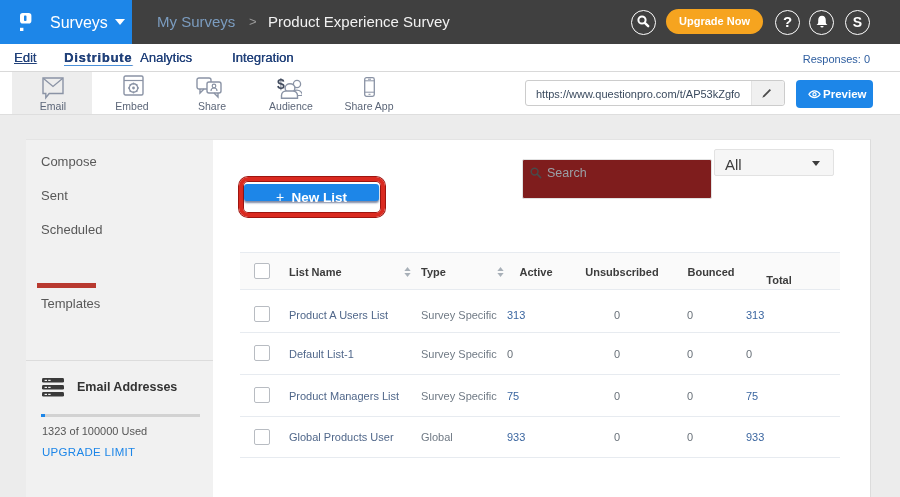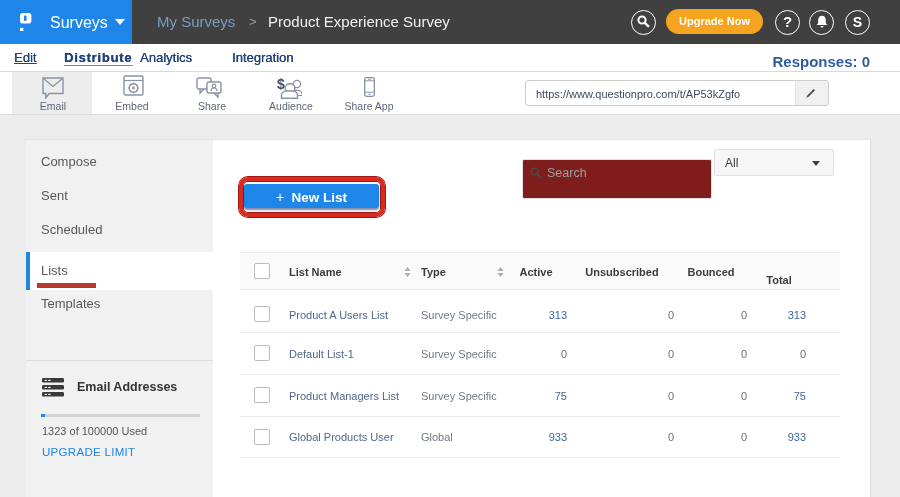--- a/index.html
+++ b/index.html
@@ -18,28 +18,28 @@
   #crumbsep{left:249px;top:14px;color:#9b9b9b;font-size:13px;}
   #crumb2{left:268px;top:13px;color:#f2f2f2;font-size:15px;}
   .cir{border:1.8px solid #fff;border-radius:50%;width:25px;height:25px;top:9.5px;
        color:#fff;text-align:center;}
   #upg{left:666px;top:9px;width:97px;height:25px;background:#f6a41f;border-radius:13px;
        color:#fff;font-size:11px;font-weight:bold;text-align:center;line-height:25px;}
 
   
   #tabbar{left:0;top:44px;width:900px;height:28px;background:#fff;border-bottom:1px solid #d9d9d9;}
   .tab{position:absolute;top:6px;color:#21417a;font-size:13px;font-weight:500;text-shadow:0.3px 0 0 #21417a;}
-  #resp{position:absolute;top:9px;right:30px;color:#2d5d9f;font-size:15px;font-weight:700;margin-left:20px;}
+  #resp{position:absolute;top:9px;right:30px;color:#2d5d9f;font-size:11px;font-weight:400;margin-left:20px;}
 
   
   #toolbar{left:0;top:72px;width:900px;height:43px;background:#fff;border-bottom:1px solid #dedede;}
   #emailtile{position:absolute;left:12px;top:0;width:80px;height:42px;background:#ededed;}
   .ticon{position:absolute;top:4px;}
   .tlabel{position:absolute;top:28px;width:80px;text-align:center;color:#5c6678;font-size:10.5px;}
-  #urlbox{position:absolute;left:525px;top:8px;width:304px;height:26px;background:#fff;
+  #urlbox{position:absolute;left:525px;top:8px;width:260px;height:26px;background:#fff;
           border:1px solid #ccc;border-radius:3px;}
   #urltxt{position:absolute;left:10px;top:7px;color:#3a4a5e;font-size:11px;white-space:nowrap;}
   #pencilzone{position:absolute;right:0;top:0;width:33px;height:24px;background:#f0f0f0;
               border-left:1px solid #e3e3e3;border-radius:0 3px 3px 0;}
   #preview{position:absolute;left:796px;top:8px;width:77px;height:28px;background:#1d86e8;
            border-radius:4px;color:#fff;font-size:11.5px;font-weight:bold;line-height:28px;}
 
   
   #sidebar{left:26px;top:139px;width:187px;height:358px;background:#f1f1f1;border-top:1px solid #e4e4e4;}
   .sitem{position:absolute;left:15px;color:#585858;font-size:13px;}
@@ -54,36 +54,36 @@
   #eaused{position:absolute;left:16px;top:285px;color:#555;font-size:11px;}
   #ealimit{position:absolute;left:16px;top:306px;color:#1d86e8;font-size:11.5px;letter-spacing:0.3px;}
 
   
   #card{left:213px;top:139px;width:658px;height:358px;background:#fff;border-right:1px solid #dcdcdc;border-top:1px solid #e4e4e4;}
   #searchbox{position:absolute;left:309px;top:19px;width:190px;height:40px;background:#7f1d1d;
              border:1px solid #e2e2e2;border-radius:2px;}
   #searchph{position:absolute;left:24px;top:6px;color:#9aa0a6;font-size:12.5px;}
   #allbox{position:absolute;left:501px;top:9px;width:120px;height:27px;background:#f6f6f6;
           border:1px solid #e2e2e2;border-radius:2px;}
-  #alltxt{position:absolute;left:10px;top:6px;color:#3c3c3c;font-size:12px;}
+  #alltxt{position:absolute;left:10px;top:6px;color:#3c3c3c;font-size:15px;}
   #allcaret{position:absolute;right:13px;top:11px;width:0;height:0;border-left:4.5px solid transparent;
             border-right:4.5px solid transparent;border-top:5.5px solid #3c3c3c;}
   #redring{position:absolute;left:26px;top:37px;width:146px;height:40px;border:4px solid #da2a20;
            border-radius:9px;box-shadow:0 0 0 1px #9e1510, inset 0 0 0 1px #9e1510;}
-  #newlist{position:absolute;left:31px;top:44px;width:135px;height:24px;background:#1d86e8;
+  #newlist{position:absolute;left:31px;top:44px;width:135px;height:17px;background:#1d86e8;
            border-radius:3px;color:#fff;font-size:13.5px;font-weight:bold;text-align:center;line-height:27px;
            box-shadow:0 2px 2px rgba(20,40,90,.55);}
 
   
   .tline{position:absolute;left:27px;width:600px;height:1px;background:#e7ebf0;}
   .chk{position:absolute;left:41px;width:16px;height:16px;border:1px solid #b8bcc2;border-radius:2px;background:#fff;}
   .hdr{position:absolute;color:#3c3c3c;font-size:11px;font-weight:bold;}
   .lname{position:absolute;left:76px;color:#50678a;font-size:11px;}
   .ltype{position:absolute;left:208px;color:#707a85;font-size:11px;}
-  .numc{position:absolute;width:60px;text-align:right;font-size:11px;}
+  .numc{position:absolute;width:60px;text-align:left;font-size:11px;}
   .nblue{color:#3b66a0;}
   .ngray{color:#697179;}
 </style>
 </head>
 <body>
 <div id="app">
 
   <div class="abs" id="topbar"></div>
   <div class="abs" id="bluebox"></div>
   <svg class="abs" style="left:20px;top:13px" width="12" height="18" viewBox="0 0 12 18">
@@ -175,30 +175,33 @@
     </svg>
     <div class="tlabel" style="left:329px;">Share App</div>
 
     <div id="urlbox">
       <div id="urltxt">https://www.questionpro.com/t/AP53kZgfo</div>
       <div id="pencilzone"></div>
       <svg style="position:absolute;right:12px;top:7px" width="11" height="11" viewBox="0 0 11 11">
         <path d="M8.7 1 L10 2.3 L3.6 8.7 L1.3 9.7 L2.3 7.4 Z" fill="#4a4a4a"></path>
       </svg>
     </div>
+    <div id="preview">
+      <svg style="position:absolute;left:12px;top:10px" width="13" height="8.5" viewBox="0 0 13 8.5">
+        <path d="M0.9 4.25 C2.8 1.4 4.6 0.8 6.5 0.8 C8.4 0.8 10.2 1.4 12.1 4.25 C10.2 7.1 8.4 7.7 6.5 7.7 C4.6 7.7 2.8 7.1 0.9 4.25 Z" fill="none" stroke="#fff" stroke-width="1.3"></path>
+        <circle cx="6.5" cy="4.25" r="1.6" fill="none" stroke="#fff" stroke-width="1.2"></circle>
+      </svg>
+      <span style="position:absolute;left:27px;top:0;">Preview</span>
+    </div>
   </div>
 
   <div class="abs" id="sidebar">
     <div class="sitem" style="top:14px;">Compose</div>
     <div class="sitem" style="top:48px;">Sent</div>
     <div class="sitem" style="top:82px;">Scheduled</div>
-    <div id="listsActive">
-        <div id="listsBar"></div>
-      <div class="sitem" style="top:11px;">Lists</div>
-    </div>
     <div id="redline"></div>
     <div class="sitem" style="top:156px;">Templates</div>
     <div id="sepline"></div>
     <svg id="eaicon" width="22" height="19" viewBox="0 0 22 19">
       <g fill="#3a3a3a">
         <rect x="0" y="0" width="22" height="4.6" rx="1.4"></rect>
         <rect x="0" y="7" width="22" height="4.6" rx="1.4"></rect>
         <rect x="0" y="14" width="22" height="4.6" rx="1.4"></rect>
       </g>
       <g fill="#f1f1f1">

